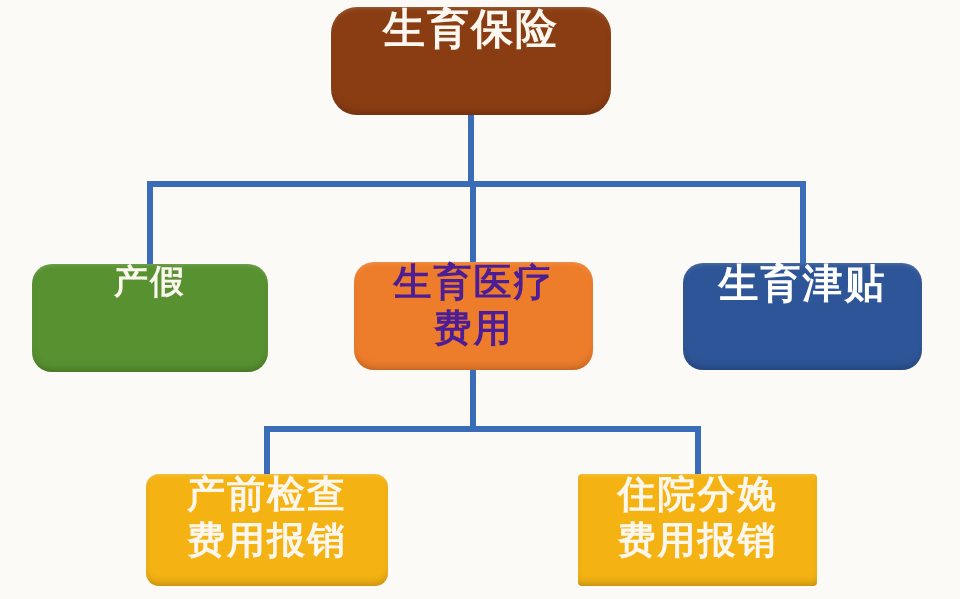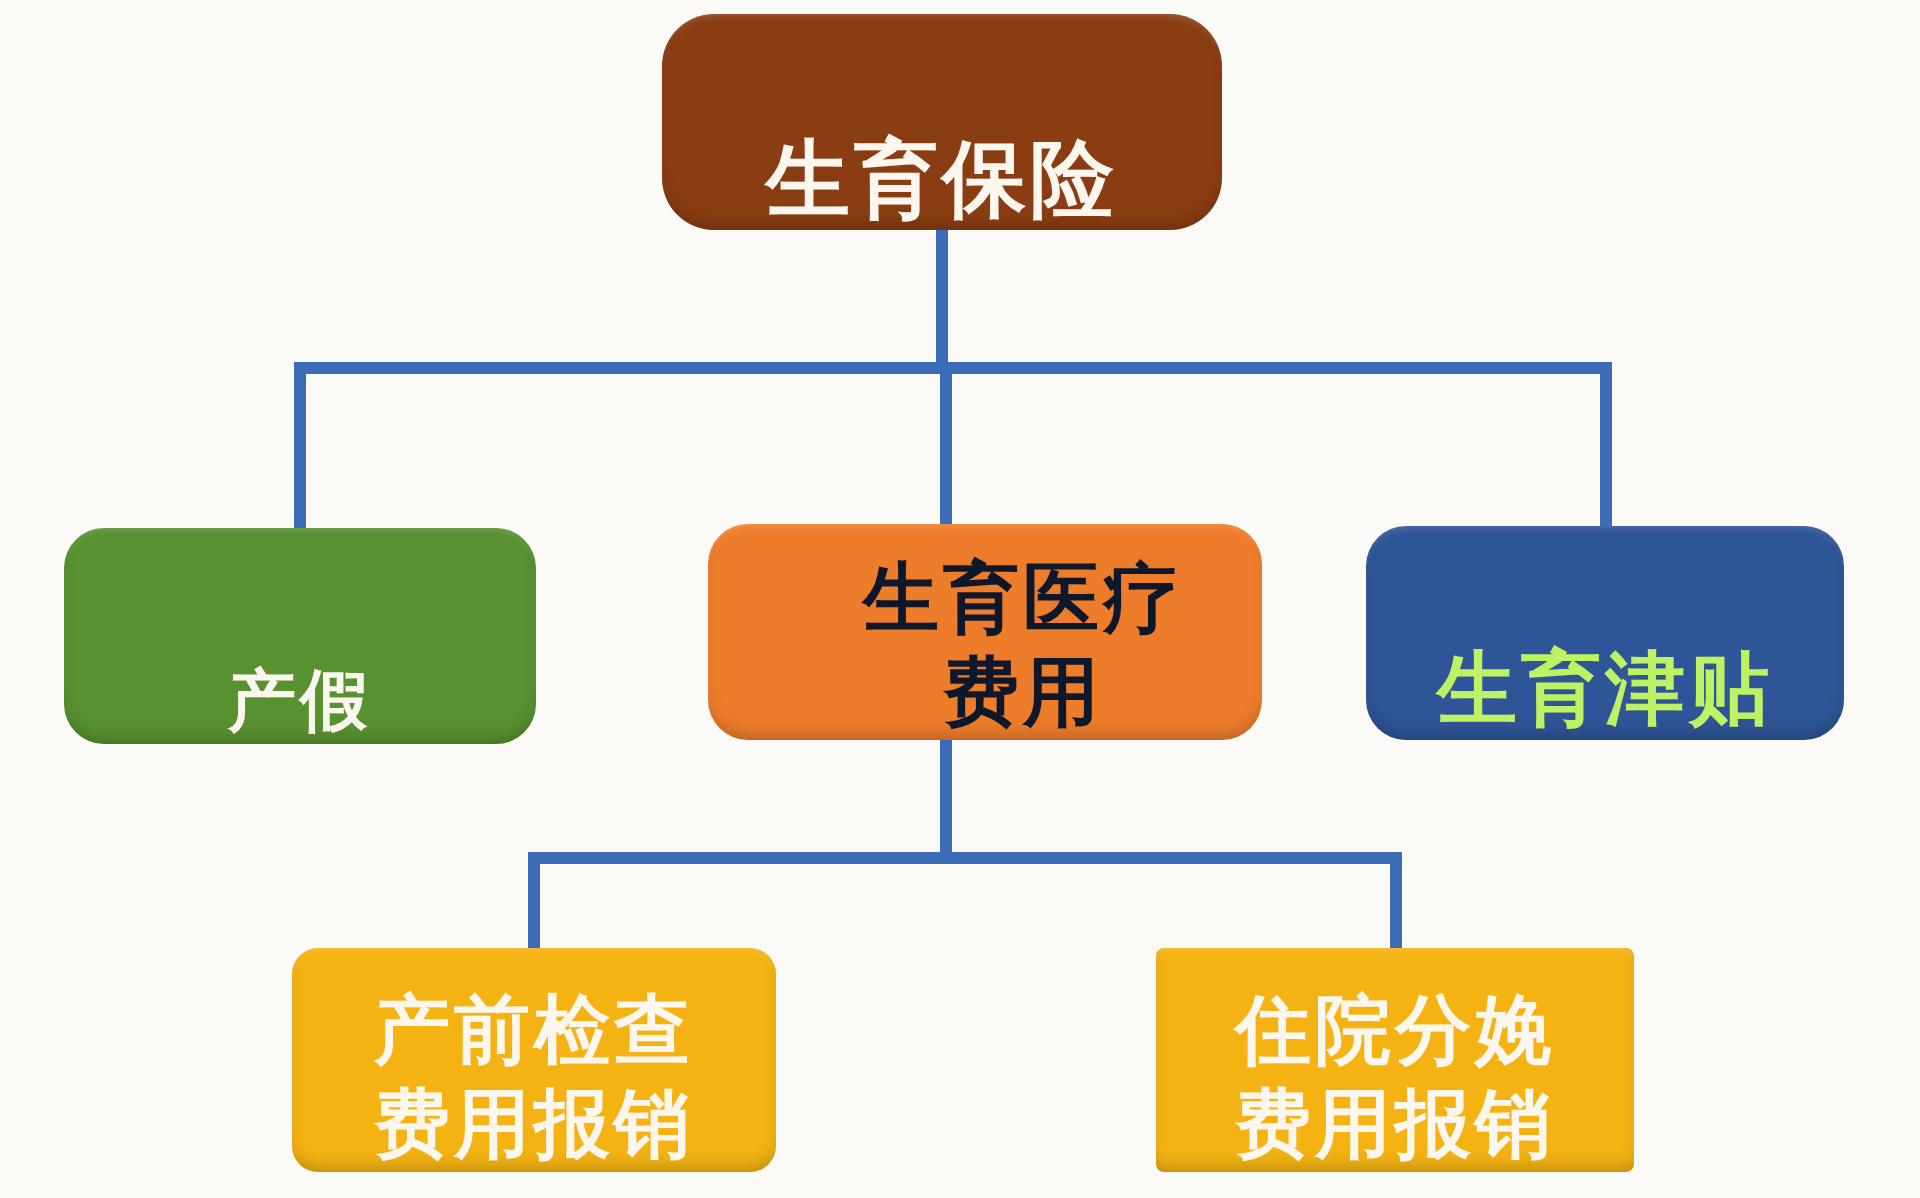--- a/index.html
+++ b/index.html
@@ -23,26 +23,27 @@
   .connectors path {
     fill: none;
     stroke-width: 6px;
     stroke-linejoin: miter;
   }
   .node {
     position: absolute;
     display: flex;
     flex-direction: column;
     align-items: center;
-    justify-content: flex-end;
+    justify-content: flex-start;
     color: #FCF7EE;
     font-weight: bold;
     text-align: center;
     letter-spacing: 2px;
     box-shadow: inset 0 -6px 10px -5px rgba(0,0,0,0.28), inset 0 3px 6px -4px rgba(255,255,255,0.35);
+    font-family: Liberation Mono, monospace;
   }
   .node .line { line-height: 1.22; }
   .node-root {
     left: 331px; top: 7px; width: 280px; height: 108px;
     border-radius: 26px;
     font-size: 42px;
   }
   .node-leave {
     left: 32px; top: 264px; width: 236px; height: 108px;
     border-radius: 20px;
@@ -88,26 +89,26 @@
   </svg>
 
   <div class="node node-root" style="background: rgb(138, 61, 18); color: rgb(252, 247, 238);">
     <span class="line">生育保险</span>
   </div>
 
   <div class="node node-leave" style="background: rgb(87, 145, 48); color: rgb(252, 247, 238);">
     <span class="line">产假</span>
   </div>
 
-  <div class="node node-medical" style="background: rgb(238, 125, 43); color: #0f172a; padding-left: 38px;">
+  <div class="node node-medical" style="background: rgb(238, 125, 43); color: #4c1d95;">
     <span class="line">生育医疗</span>
     <span class="line">费用</span>
   </div>
 
-  <div class="node node-allowance" style="background: rgb(46, 85, 151); color: #bef264;">
+  <div class="node node-allowance" style="background: rgb(46, 85, 151); color: #ffffff;">
     <span class="line">生育津贴</span>
   </div>
 
   <div class="node node-prenatal" style="background: rgb(244, 179, 19); color: rgb(252, 247, 238);">
     <span class="line">产前检查</span>
     <span class="line">费用报销</span>
   </div>
 
   <div class="node node-delivery" style="background: rgb(244, 179, 19); color: rgb(252, 247, 238);">
     <span class="line">住院分娩</span>

